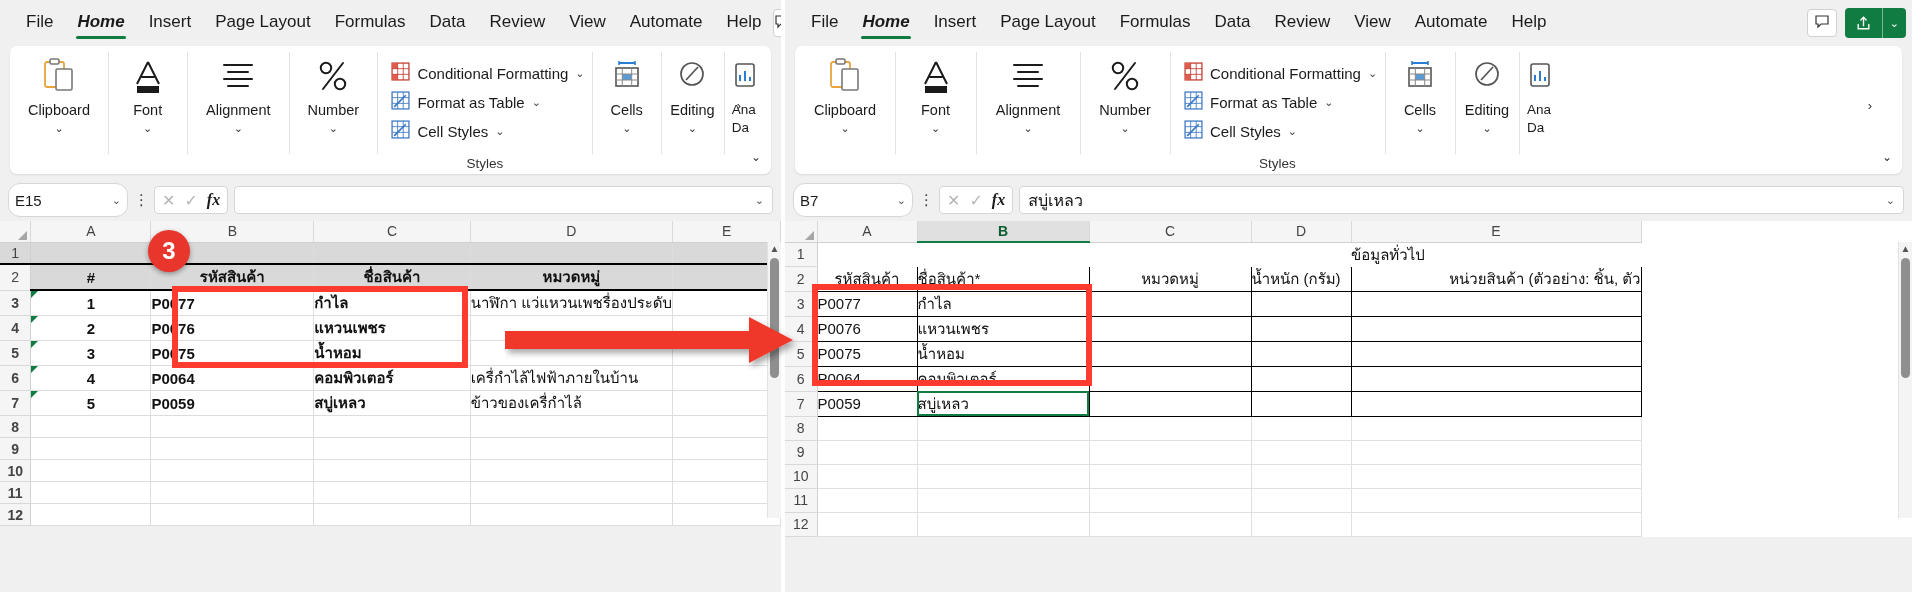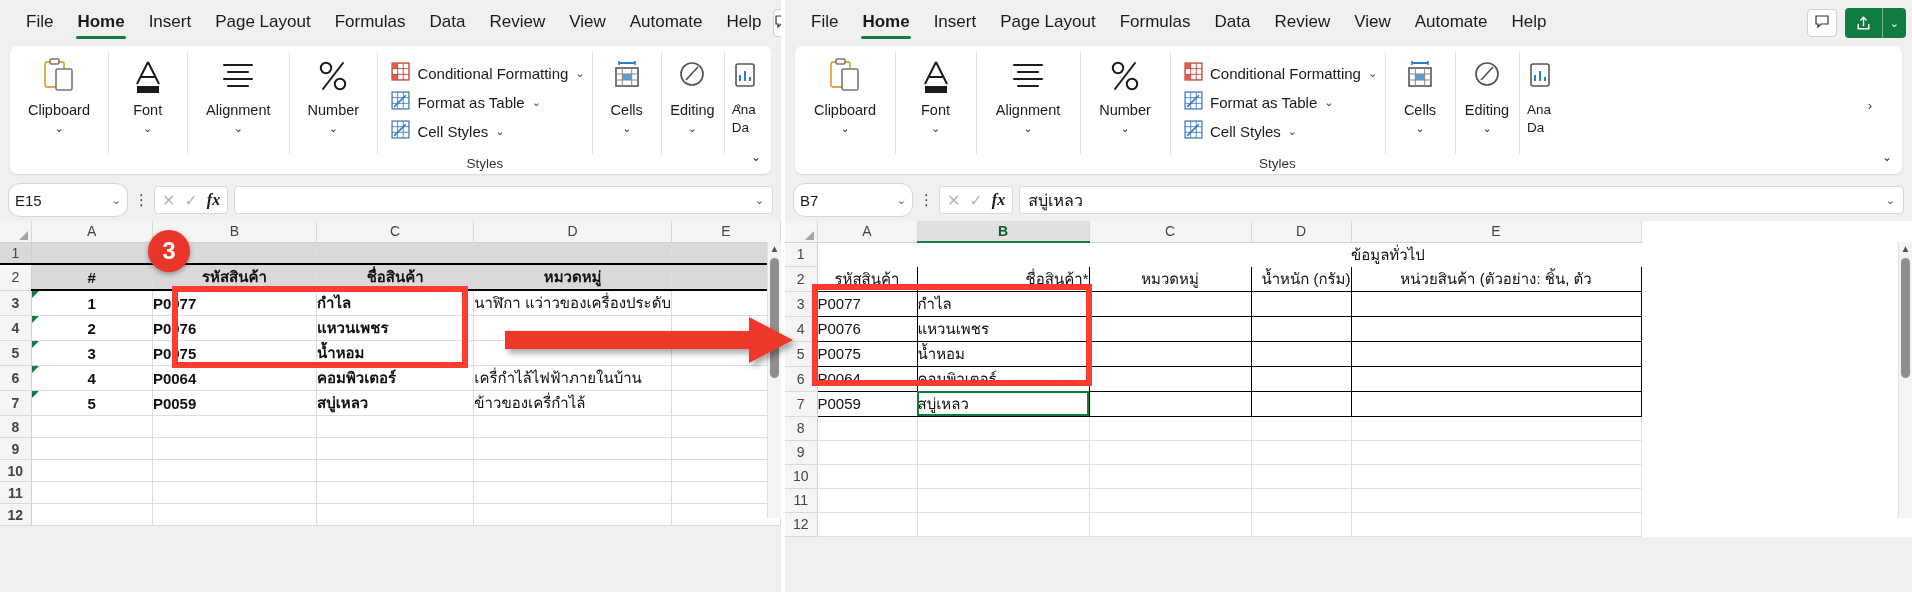--- a/index.html
+++ b/index.html
@@ -18,21 +18,21 @@
   
   .tabstrip {
     height: 46px; display: flex; align-items: center;
     padding-left: 14px; gap: 0px; background: #f0f0f0;
     position: relative;
   }
   .tab {
     font-size: 17px; color: #1b1b1b; padding: 4px 12px 7px 12px;
     white-space: nowrap; position: relative; cursor: default;
   }
-  .tab.active { font-weight: bold; }
+  .tab.active { font-weight: bold; font-style: italic; }
   .tab.active::after {
     content:""; position:absolute; left:11px; right:11px; bottom:0px;
     height:3px; background:#107c41; border-radius:2px;
   }
   .tabstrip-spacer { flex: 1; }
   .comment-btn {
     width: 30px; height: 28px; border:1px solid #d0d0d0; border-radius:4px;
     background:#fff; display:flex; align-items:center; justify-content:center;
     margin-right:8px;
   }
@@ -378,21 +378,21 @@
           <td class="cell">รหัสสินค้า</td>
           <td class="cell">ชื่อสินค้า</td>
           <td class="cell">หมวดหมู่</td>
           <td class="cell"></td>
         </tr>
         <tr class="data">
           <td class="rowhead">3</td>
           <td class="cell flagmark" style="text-align:center">1</td>
           <td class="cell">P0077</td>
           <td class="cell">กำไล</td>
-          <td class="cell" style="font-weight:normal">นาฬิกา แว่าวของเครื่องประดับ</td>
+          <td class="cell" style="font-weight:normal">นาฬิกา แว่แหวนเพชรื่องประดับ</td>
           <td class="cell"></td>
         </tr>
         <tr class="data">
           <td class="rowhead">4</td>
           <td class="cell flagmark" style="text-align:center">2</td>
           <td class="cell">P0076</td>
           <td class="cell">แหวนเพชร</td>
           <td class="cell" style="font-weight:normal"></td>
           <td class="cell"></td>
         </tr>
@@ -677,24 +677,24 @@
           <td class="rowhead">1</td>
           <td class="cell"></td>
           <td class="cell"></td>
           <td class="cell"></td>
           <td class="cell"></td>
           <td class="cell" style="text-align:left">ข้อมูลทั่วไป</td>
         </tr>
         <tr class="hdr-row" style="height:24px">
           <td class="rowhead">2</td>
           <td class="cell" style="text-align:center">รหัสสินค้า</td>
-          <td class="cell" style="text-align:right">ชื่อสินค้า*</td>
+          <td class="cell" style="text-align:left">ชื่อสินค้า*</td>
           <td class="cell" style="text-align:center">หมวดหมู่</td>
-          <td class="cell" style="text-align:right">น้ำหนัก (กรัม)</td>
-          <td class="cell" style="text-align:center">หน่วยสินค้า (ตัวอย่าง: ชิ้น, ตัว</td>
+          <td class="cell" style="text-align:left">น้ำหนัก (กรัม)</td>
+          <td class="cell" style="text-align:right">หน่วยสินค้า (ตัวอย่าง: ชิ้น, ตัว</td>
         </tr>
         <tr style="height:24px">
           <td class="rowhead">3</td>
           <td class="cell">P0077</td>
           <td class="cell">กำไล</td>
           <td class="cell"></td>
           <td class="cell"></td>
           <td class="cell"></td>
         </tr>
         <tr style="height:24px">

